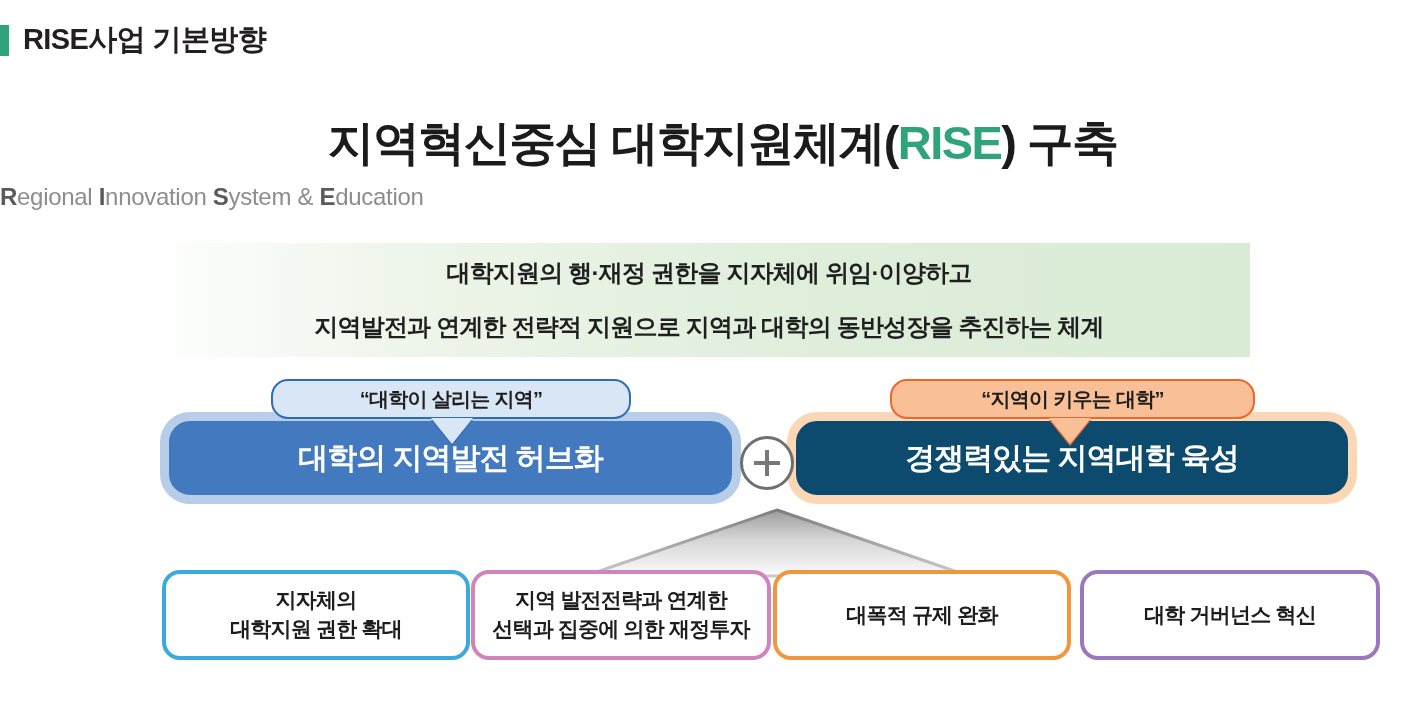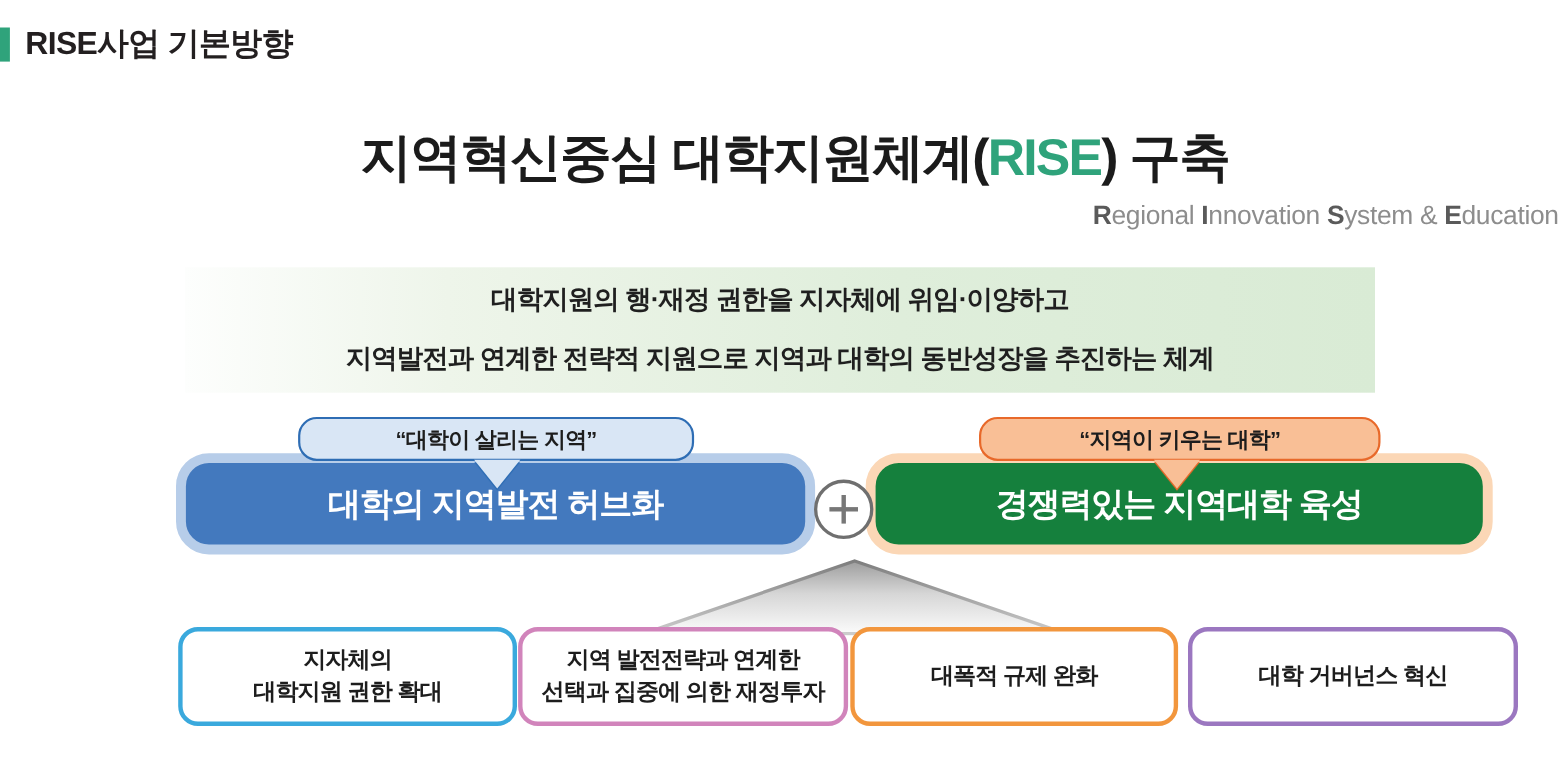--- a/index.html
+++ b/index.html
@@ -54,21 +54,21 @@
     padding-left: 28px;
   }
   .main-title .rise-accent {
     color: #2fa37b;
   }
   .subtitle {
     position: absolute;
     left: 0;
     right: 0;
     top: 183px;
-    text-align: right;
+    text-align: left;
     font-size: 24px;
     font-weight: 400;
     letter-spacing: -0.3px;
     color: #8d8d8d;
     white-space: nowrap;
   }
   .subtitle b {
     color: #5a5a5a;
     font-weight: 700;
   }
@@ -280,21 +280,21 @@
 
 <div class="desc-banner" style="background: linear-gradient(to right, rgb(253, 254, 253) 0%, rgb(238, 245, 234) 22%, rgb(223, 238, 219) 60%, rgb(217, 235, 213) 100%);">
   <div class="desc-line">대학지원의 행·재정 권한을 지자체에 위임·이양하고</div>
   <div class="desc-line">지역발전과 연계한 전략적 지원으로 지역과 대학의 동반성장을 추진하는 체계</div>
 </div>
 
 <div class="pillar pillar-left" style="background: rgb(67, 121, 190); border-color: rgb(183, 205, 233);">
   <span class="pillar-label">대학의 지역발전 허브화</span>
 </div>
 
-<div class="pillar pillar-right" style="background: #15803d; border-color: rgb(251, 215, 182);">
+<div class="pillar pillar-right" style="background: #0c4a6e; border-color: rgb(251, 215, 182);">
   <span class="pillar-label">경쟁력있는 지역대학 육성</span>
 </div>
 
 <div class="bubble bubble-left" style="background: rgb(217, 230, 245); border-color: rgb(46, 109, 180);">
   <span class="bubble-label">“대학이 살리는 지역”</span>
 </div>
 <div class="bubble-tail bubble-tail-left" style="border-top-color: rgb(217, 230, 245); filter: drop-shadow(rgb(46, 109, 180) 0px 2px 0px);"></div>
 
 <div class="bubble bubble-right" style="background: rgb(249, 191, 150); border-color: rgb(232, 105, 42);">
   <span class="bubble-label">“지역이 키우는 대학”</span>

